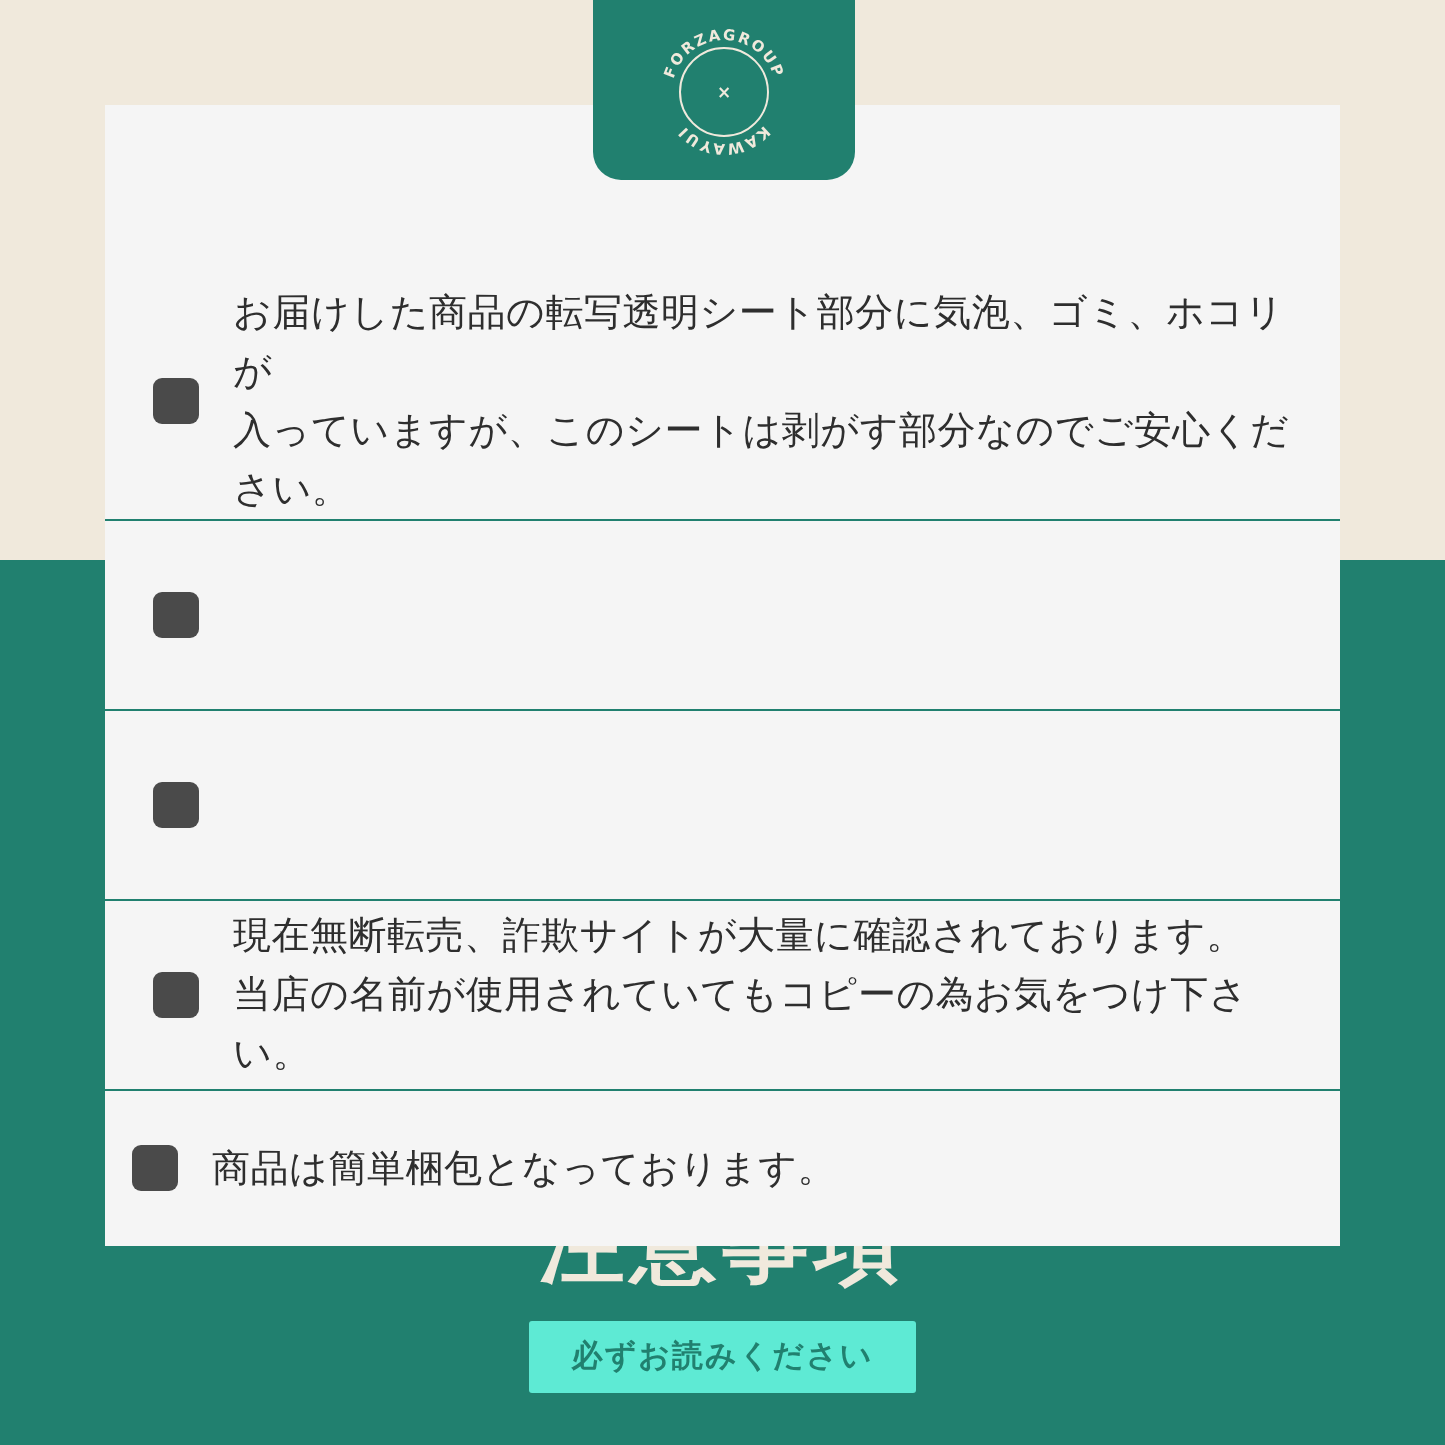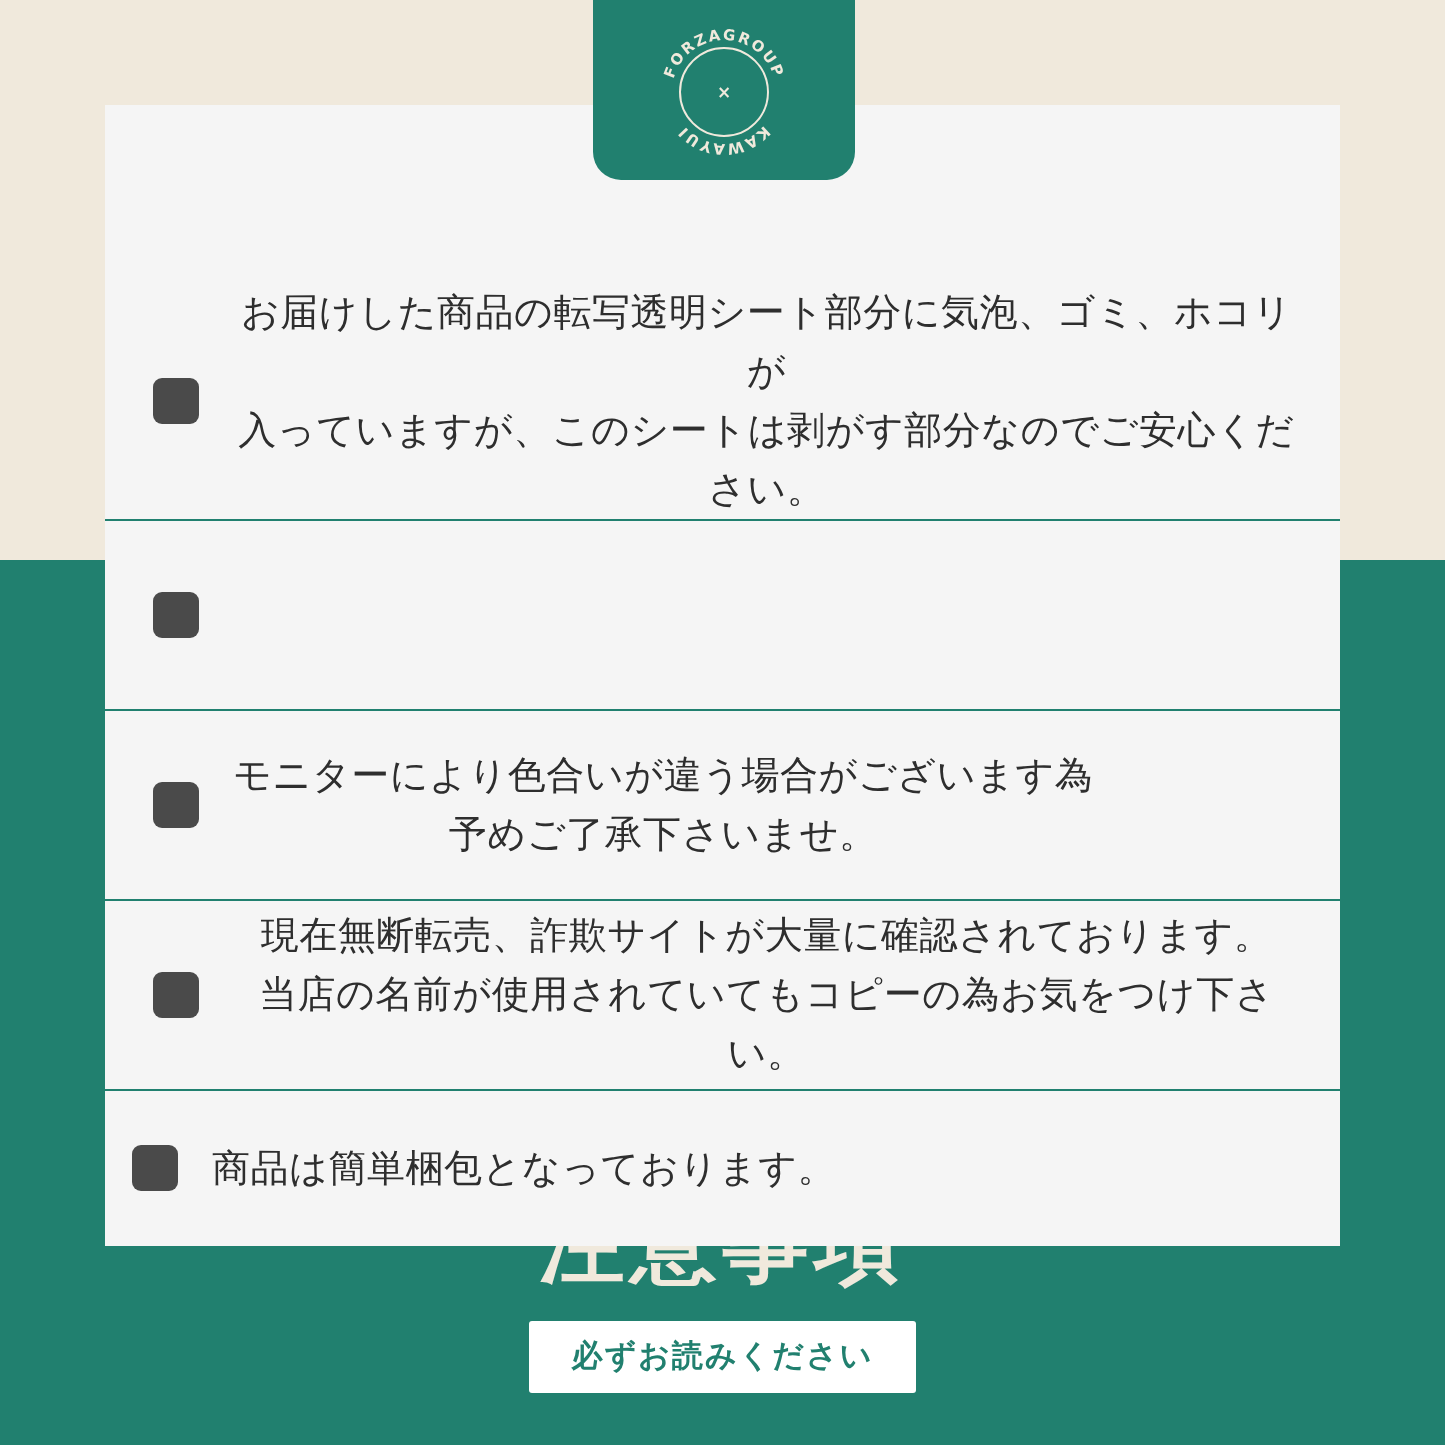--- a/index.html
+++ b/index.html
@@ -62,21 +62,20 @@
     padding: 0 40px 0 48px;
     min-height: 150px;
     box-sizing: border-box;
     border-bottom: 2px solid #21806f;
   }
   .row:last-child {
     border-bottom: none;
   }
   .row.tall {
     min-height: 190px;
-    text-align: center;
   }
   .row.short {
     min-height: 155px;
     padding-left: 27px;
   }
   .bullet {
     flex: 0 0 auto;
     width: 46px;
     height: 46px;
     background: #4a4a4a;
@@ -102,21 +101,21 @@
     font-size: 86px;
     font-weight: bold;
     color: #f0e9dc;
     letter-spacing: 6px;
     line-height: 1.2;
     margin: 0;
   }
   .footer-pill {
     display: inline-block;
     margin-top: 26px;
-    background: #ffffff;
+    background: #5eead4;
     color: #21806f;
     font-size: 31px;
     font-weight: bold;
     letter-spacing: 2px;
     padding: 14px 42px 16px;
     border-radius: 3px;
   }
   .circ-text {
     font-size: 15px;
     font-weight: bold;
@@ -163,22 +162,20 @@
         <div class="row-text">お届けした商品の転写透明シート部分に気泡、ゴミ、ホコリが
 入っていますが、このシートは剥がす部分なのでご安心ください。</div>
       </div>
 
       <div class="row tall">
         <div class="bullet"></div>
       </div>
 
       <div class="row tall">
         <div class="bullet"></div>
-        <div class="row-text">モニターにより色合いが違う場合がございます為
-予めご了承下さいませ。</div>
       </div>
 
       <div class="row tall">
         <div class="bullet"></div>
         <div class="row-text">現在無断転売、詐欺サイトが大量に確認されております。
 当店の名前が使用されていてもコピーの為お気をつけ下さい。</div>
       </div>
 
       <div class="row short">
         <div class="bullet"></div>

